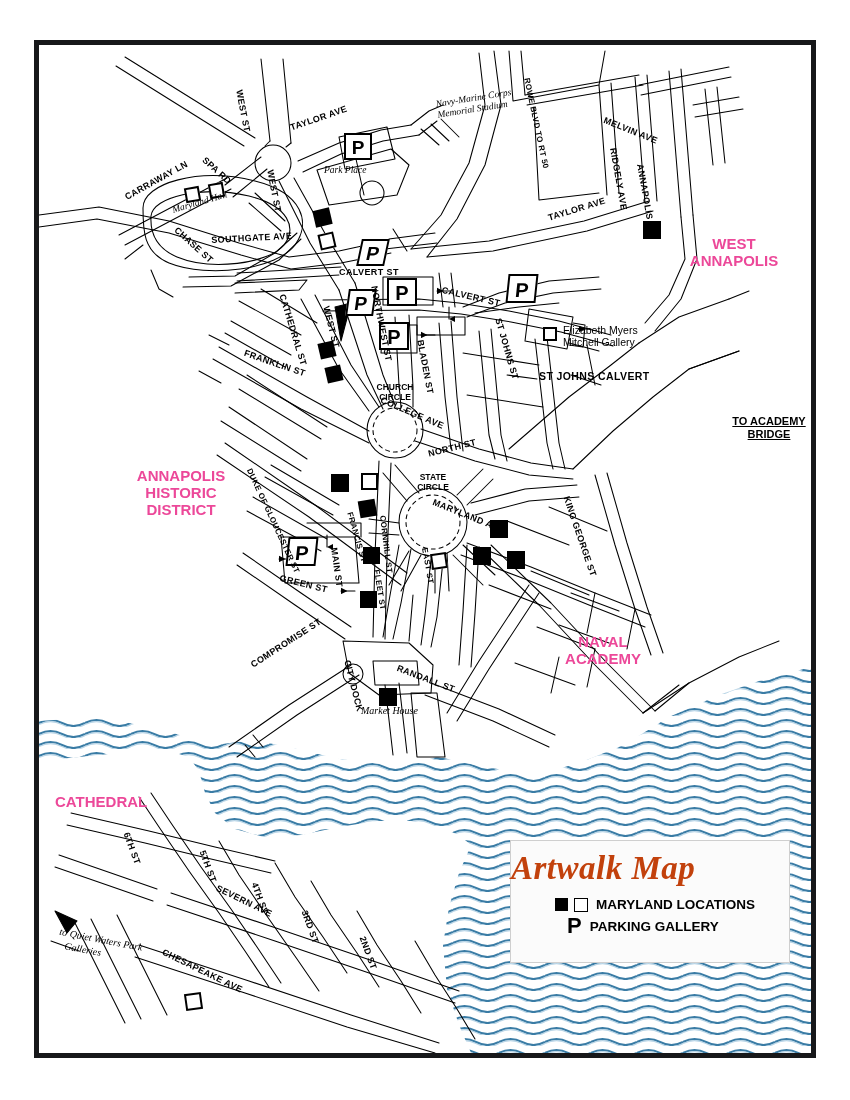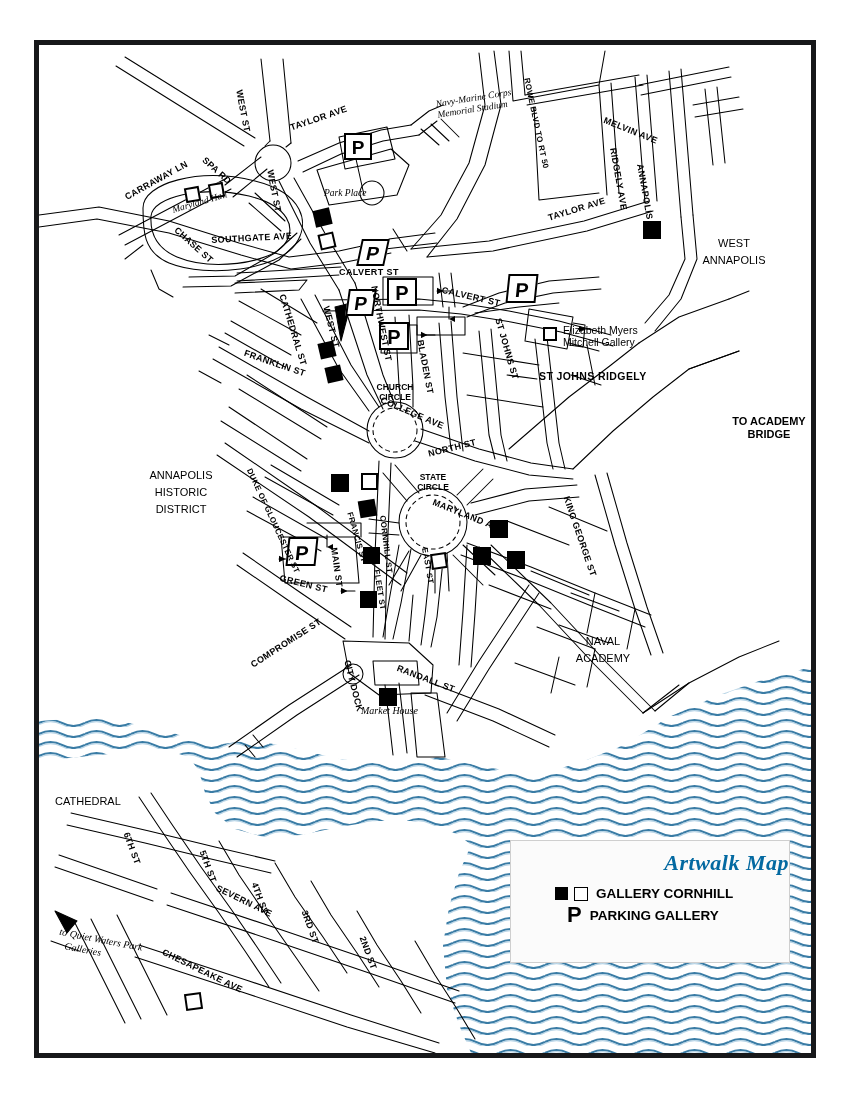--- a/index.html
+++ b/index.html
@@ -9,34 +9,34 @@
     position:absolute;left:34px;top:40px;width:782px;height:1018px;
     border:5px solid #17181a;background:#ffffff;box-sizing:border-box;overflow:hidden;
   }
   #map-canvas{position:absolute;left:0;top:0;width:772px;height:1008px;}
 
   
   .lbl{position:absolute;white-space:pre;transform-origin:left top;pointer-events:none;}
   .st{font-weight:bold;font-family:"Liberation Sans",sans-serif;color:#000;letter-spacing:.4px;}
   .street{font-size:9px;}
   .street-sm{font-size:8px;}
-  .area{font-size:11px;font-weight:normal;line-height:17px;text-align:center;color:#000000;}
-  .area-sm{font-size:11px;font-weight:bold;line-height:13px;text-align:center;color:#000;}
+  .area{font-size:15px;font-weight:bold;line-height:17px;text-align:center;color:#ec4899;}
+  .area-sm{font-size:11px;font-weight:bold;line-height:13px;text-align:center;color:#000;text-decoration:underline;}
   .circ{font-size:8.5px;font-weight:bold;line-height:10px;text-align:center;color:#000;}
   .ital{font-style:italic;font-family:"Liberation Serif",serif;font-size:10px;color:#000;}
   .plain{font-family:"Liberation Sans",sans-serif;font-size:10.5px;color:#000;line-height:12px;}
 
   
   #legend{
     position:absolute;left:471px;top:795px;width:280px;height:123px;
     background:#fbfbfb;border:1px solid #cfcfcf;box-sizing:border-box;z-index:40;
   }
   #legend-title{
     font-family:"Liberation Serif",serif;font-style:italic;font-weight:bold;
-    font-size:22px;text-align:right;margin-top:9px;color:#0369a1;letter-spacing:.5px;
+    font-size:33px;text-align:left;margin-top:9px;color:#c2410c;letter-spacing:.5px;
   }
   .leg-row{display:flex;align-items:center;font-weight:bold;font-size:13.5px;color:#000;}
   #leg-gal{margin-top:10px;padding-left:44px;}
   #leg-park{margin-top:5px;padding-left:56px;}
   .sw-black{width:13px;height:13px;background:#000;display:inline-block;}
   .sw-white{width:12px;height:12px;background:#fff;border:1.6px solid #000;display:inline-block;margin-left:6px;}
   .sw-p{font-weight:bold;font-size:22px;line-height:18px;display:inline-block;font-family:"Liberation Sans",sans-serif;}
   .leg-txt{margin-left:8px;}
 
   
@@ -350,25 +350,25 @@
   <div class="lbl area" style="left:640px;top:190px;width:110px;">WEST<br>ANNAPOLIS</div>
   <div class="lbl area" style="left:72px;top:422px;width:140px;">ANNAPOLIS<br>HISTORIC<br>DISTRICT</div>
   <div class="lbl area" style="left:504px;top:588px;width:120px;">NAVAL<br>ACADEMY</div>
   <div class="lbl area" style="left:16px;top:748px;width:120px;text-align:left;">CATHEDRAL</div>
   <div class="lbl area-sm" style="left:682px;top:370px;width:96px;">TO ACADEMY<br>BRIDGE</div>
 
   <div class="lbl circ" style="left:326px;top:337px;width:60px;">CHURCH<br>CIRCLE</div>
   <div class="lbl circ" style="left:364px;top:427px;width:60px;">STATE<br>CIRCLE</div>
 
   <div class="lbl ital" style="left:132px;top:160px;transform:rotate(-16deg);font-size:9.5px;">Maryland Hall</div>
-  <div class="lbl ital" style="left:285px;top:120px;font-size:9.5px;margin-top:23px;">Park Place</div>
+  <div class="lbl ital" style="left:285px;top:120px;font-size:9.5px;">Park Place</div>
   <div class="lbl ital" style="left:322px;top:628px;font-size:10px;margin-top:32px;">Market House</div>
   <div class="lbl ital" style="left:396px;top:54px;transform:rotate(-9deg);font-size:9.5px;line-height:11px;">Navy-Marine Corps<br>Memorial Stadium</div>
   <div class="lbl plain" style="left:524px;top:279px;">Elizabeth Myers<br>Mitchell Gallery</div>
-  <div class="lbl st" style="left:500px;top:325px;font-size:10.5px;">ST JOHNS RIDGELY</div>
+  <div class="lbl st" style="left:500px;top:325px;font-size:10.5px;">ST JOHNS CALVERT</div>
   <div class="lbl ital" style="left:22px;top:880px;transform:rotate(11deg);font-size:10px;line-height:13px;">to Quiet Waters Park<br>&nbsp;&nbsp;&nbsp;Galleries</div>
 
   <div class="lbl st street" style="left:205px;top:44px;transform:rotate(79deg);">WEST ST</div>
   <div class="lbl st street" style="left:236px;top:124px;transform:rotate(79deg);">WEST ST</div>
   <div class="lbl st street" style="left:292px;top:260px;transform:rotate(76deg);">WEST ST</div>
   <div class="lbl st street" style="left:250px;top:78px;transform:rotate(-19deg);">TAYLOR AVE</div>
   <div class="lbl st street" style="left:508px;top:168px;transform:rotate(-17deg);">TAYLOR AVE</div>
   <div class="lbl st street" style="left:168px;top:110px;transform:rotate(42deg);">SPA RD</div>
   <div class="lbl st street" style="left:84px;top:148px;transform:rotate(-29deg);">CARRAWAY LN</div>
   <div class="lbl st street" style="left:140px;top:180px;transform:rotate(42deg);">CHASE ST</div>
@@ -404,21 +404,21 @@
   <div class="lbl st street" style="left:270px;top:864px;transform:rotate(70deg);">3RD ST</div>
   <div class="lbl st street" style="left:328px;top:890px;transform:rotate(70deg);">2ND ST</div>
   <div class="lbl st street" style="left:180px;top:838px;transform:rotate(26deg);">SEVERN AVE</div>
   <div class="lbl st street" style="left:126px;top:902px;transform:rotate(26deg);">CHESAPEAKE AVE</div>
 
   <div id="legend">
     <div id="legend-title">Artwalk Map</div>
     <div class="leg-row" id="leg-gal">
       <span class="sw-black"></span>
       <span class="sw-white"></span>
-      <span class="leg-txt">GALLERY CORNHILL</span>
+      <span class="leg-txt">MARYLAND LOCATIONS</span>
     </div>
     <div class="leg-row" id="leg-park">
       <span class="sw-p">P</span>
       <span class="leg-txt">PARKING GALLERY</span>
     </div>
   </div>
 
 </div>
 
 </body></html>

